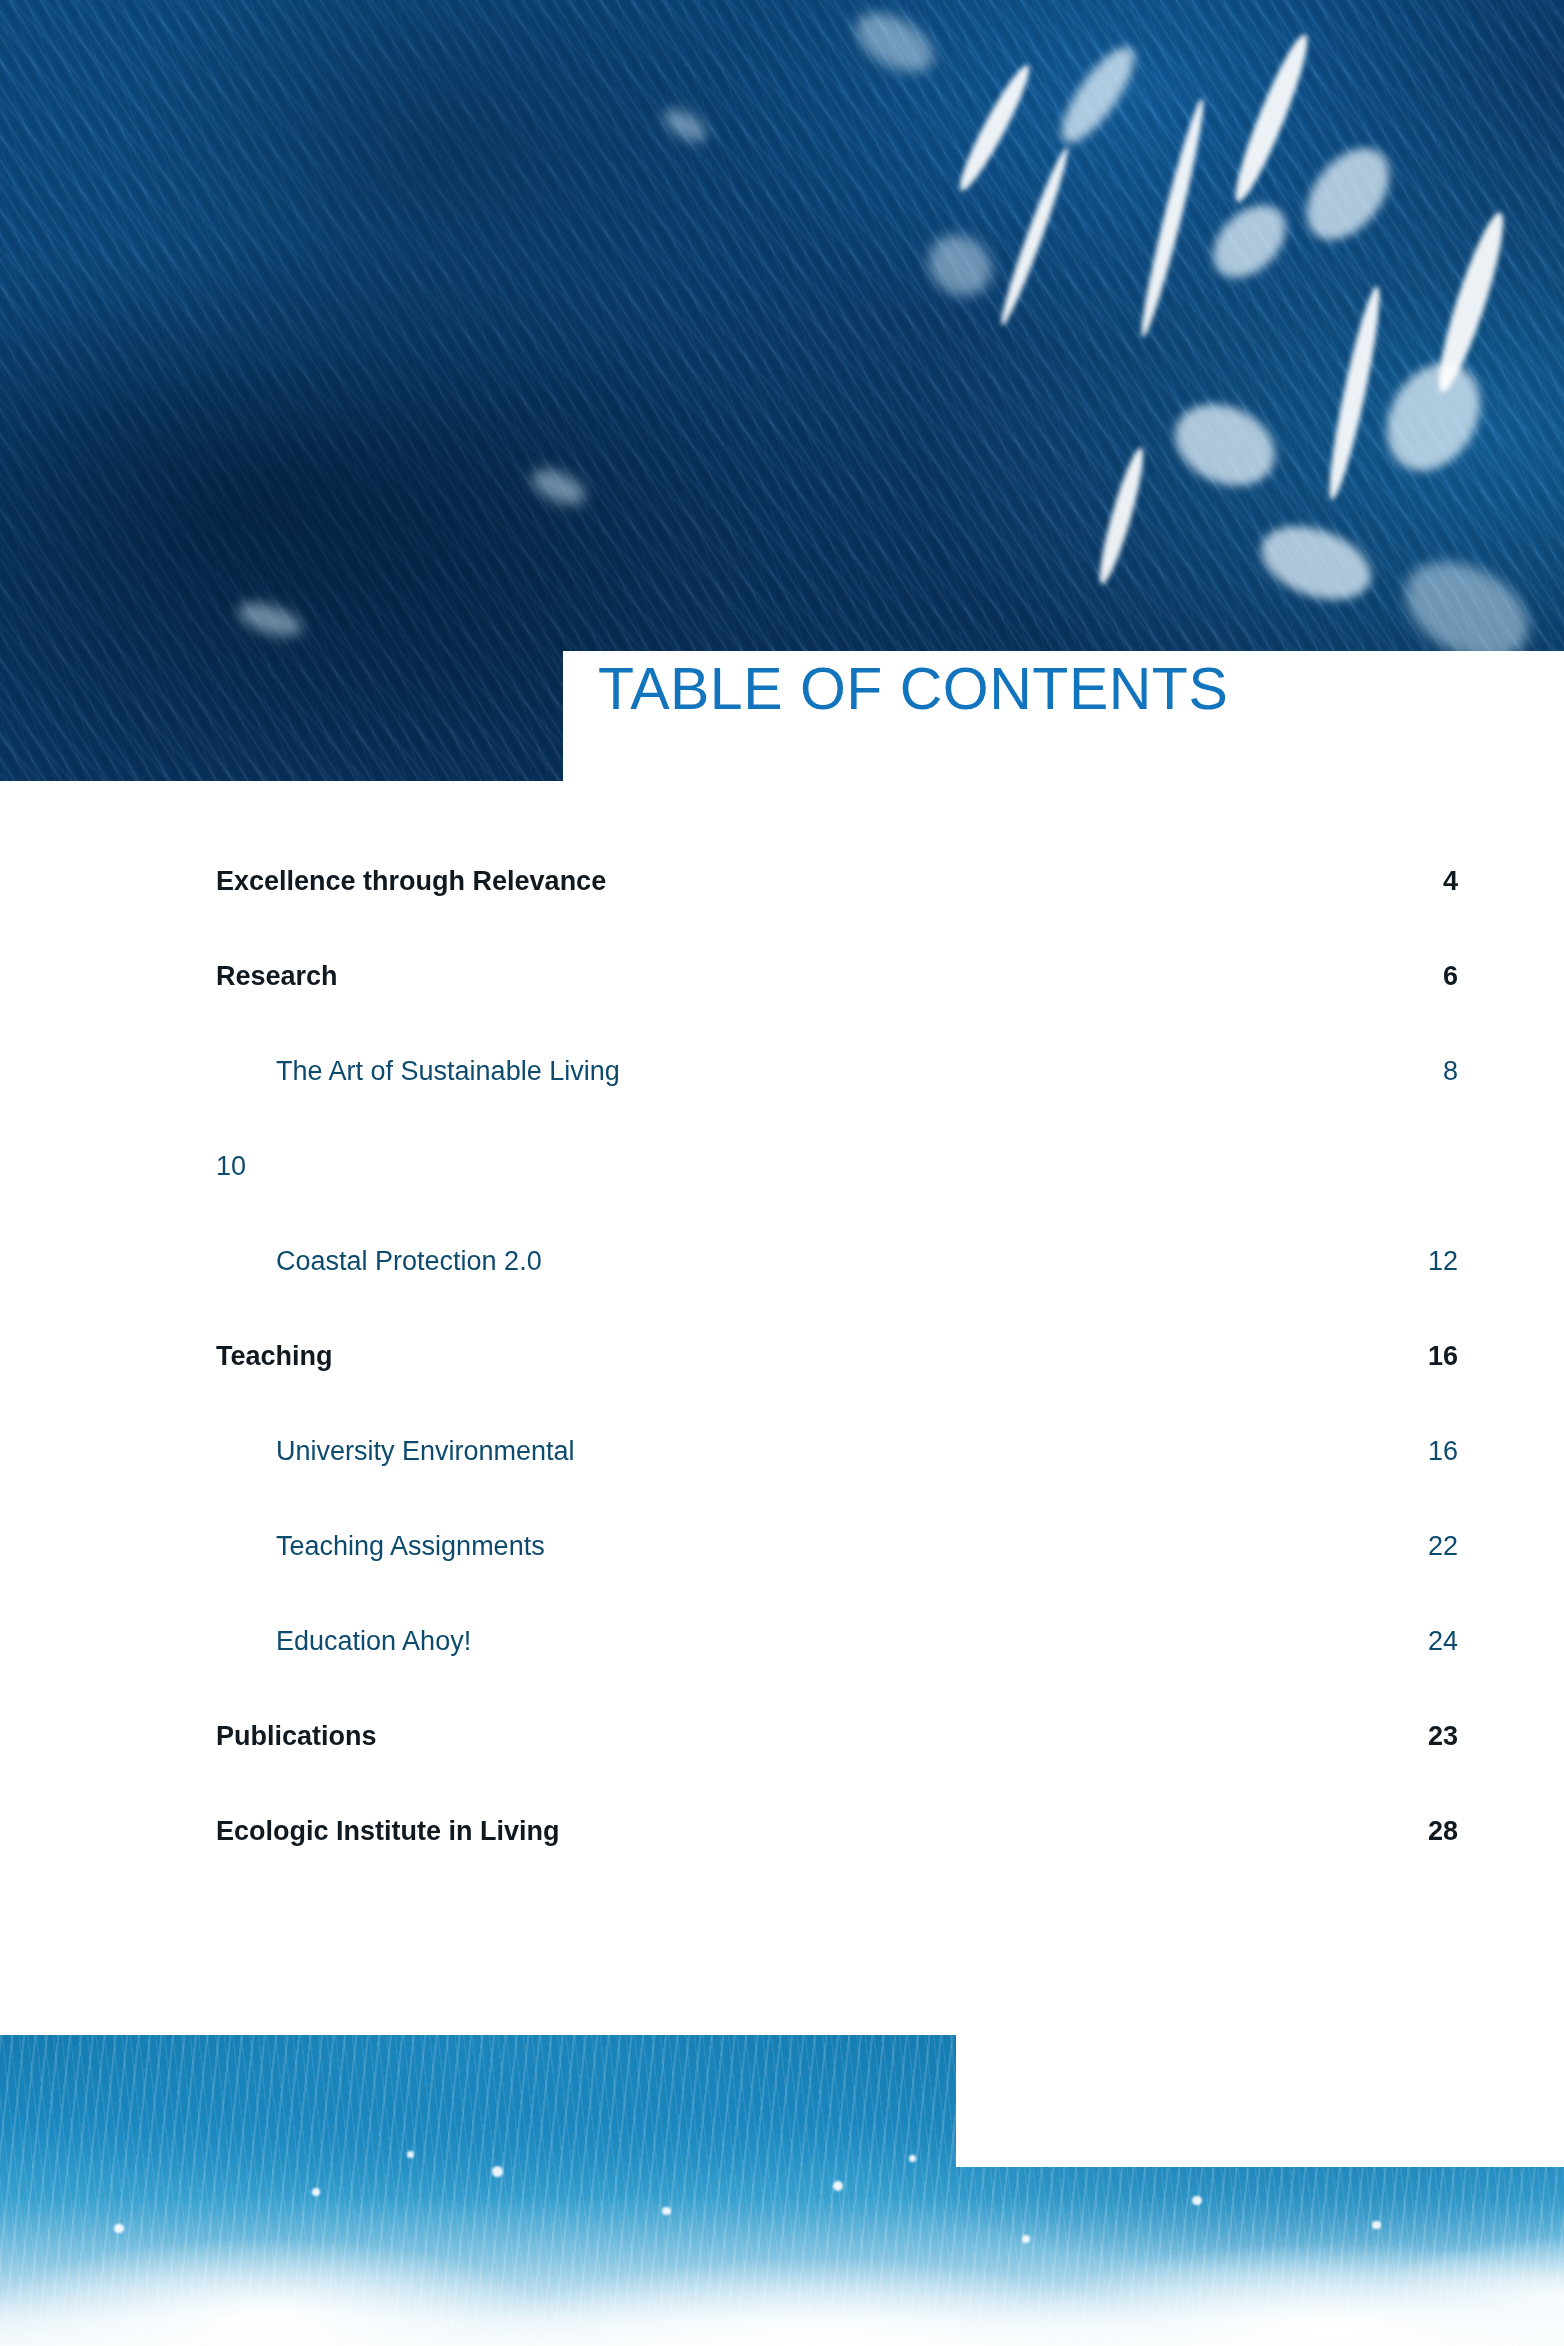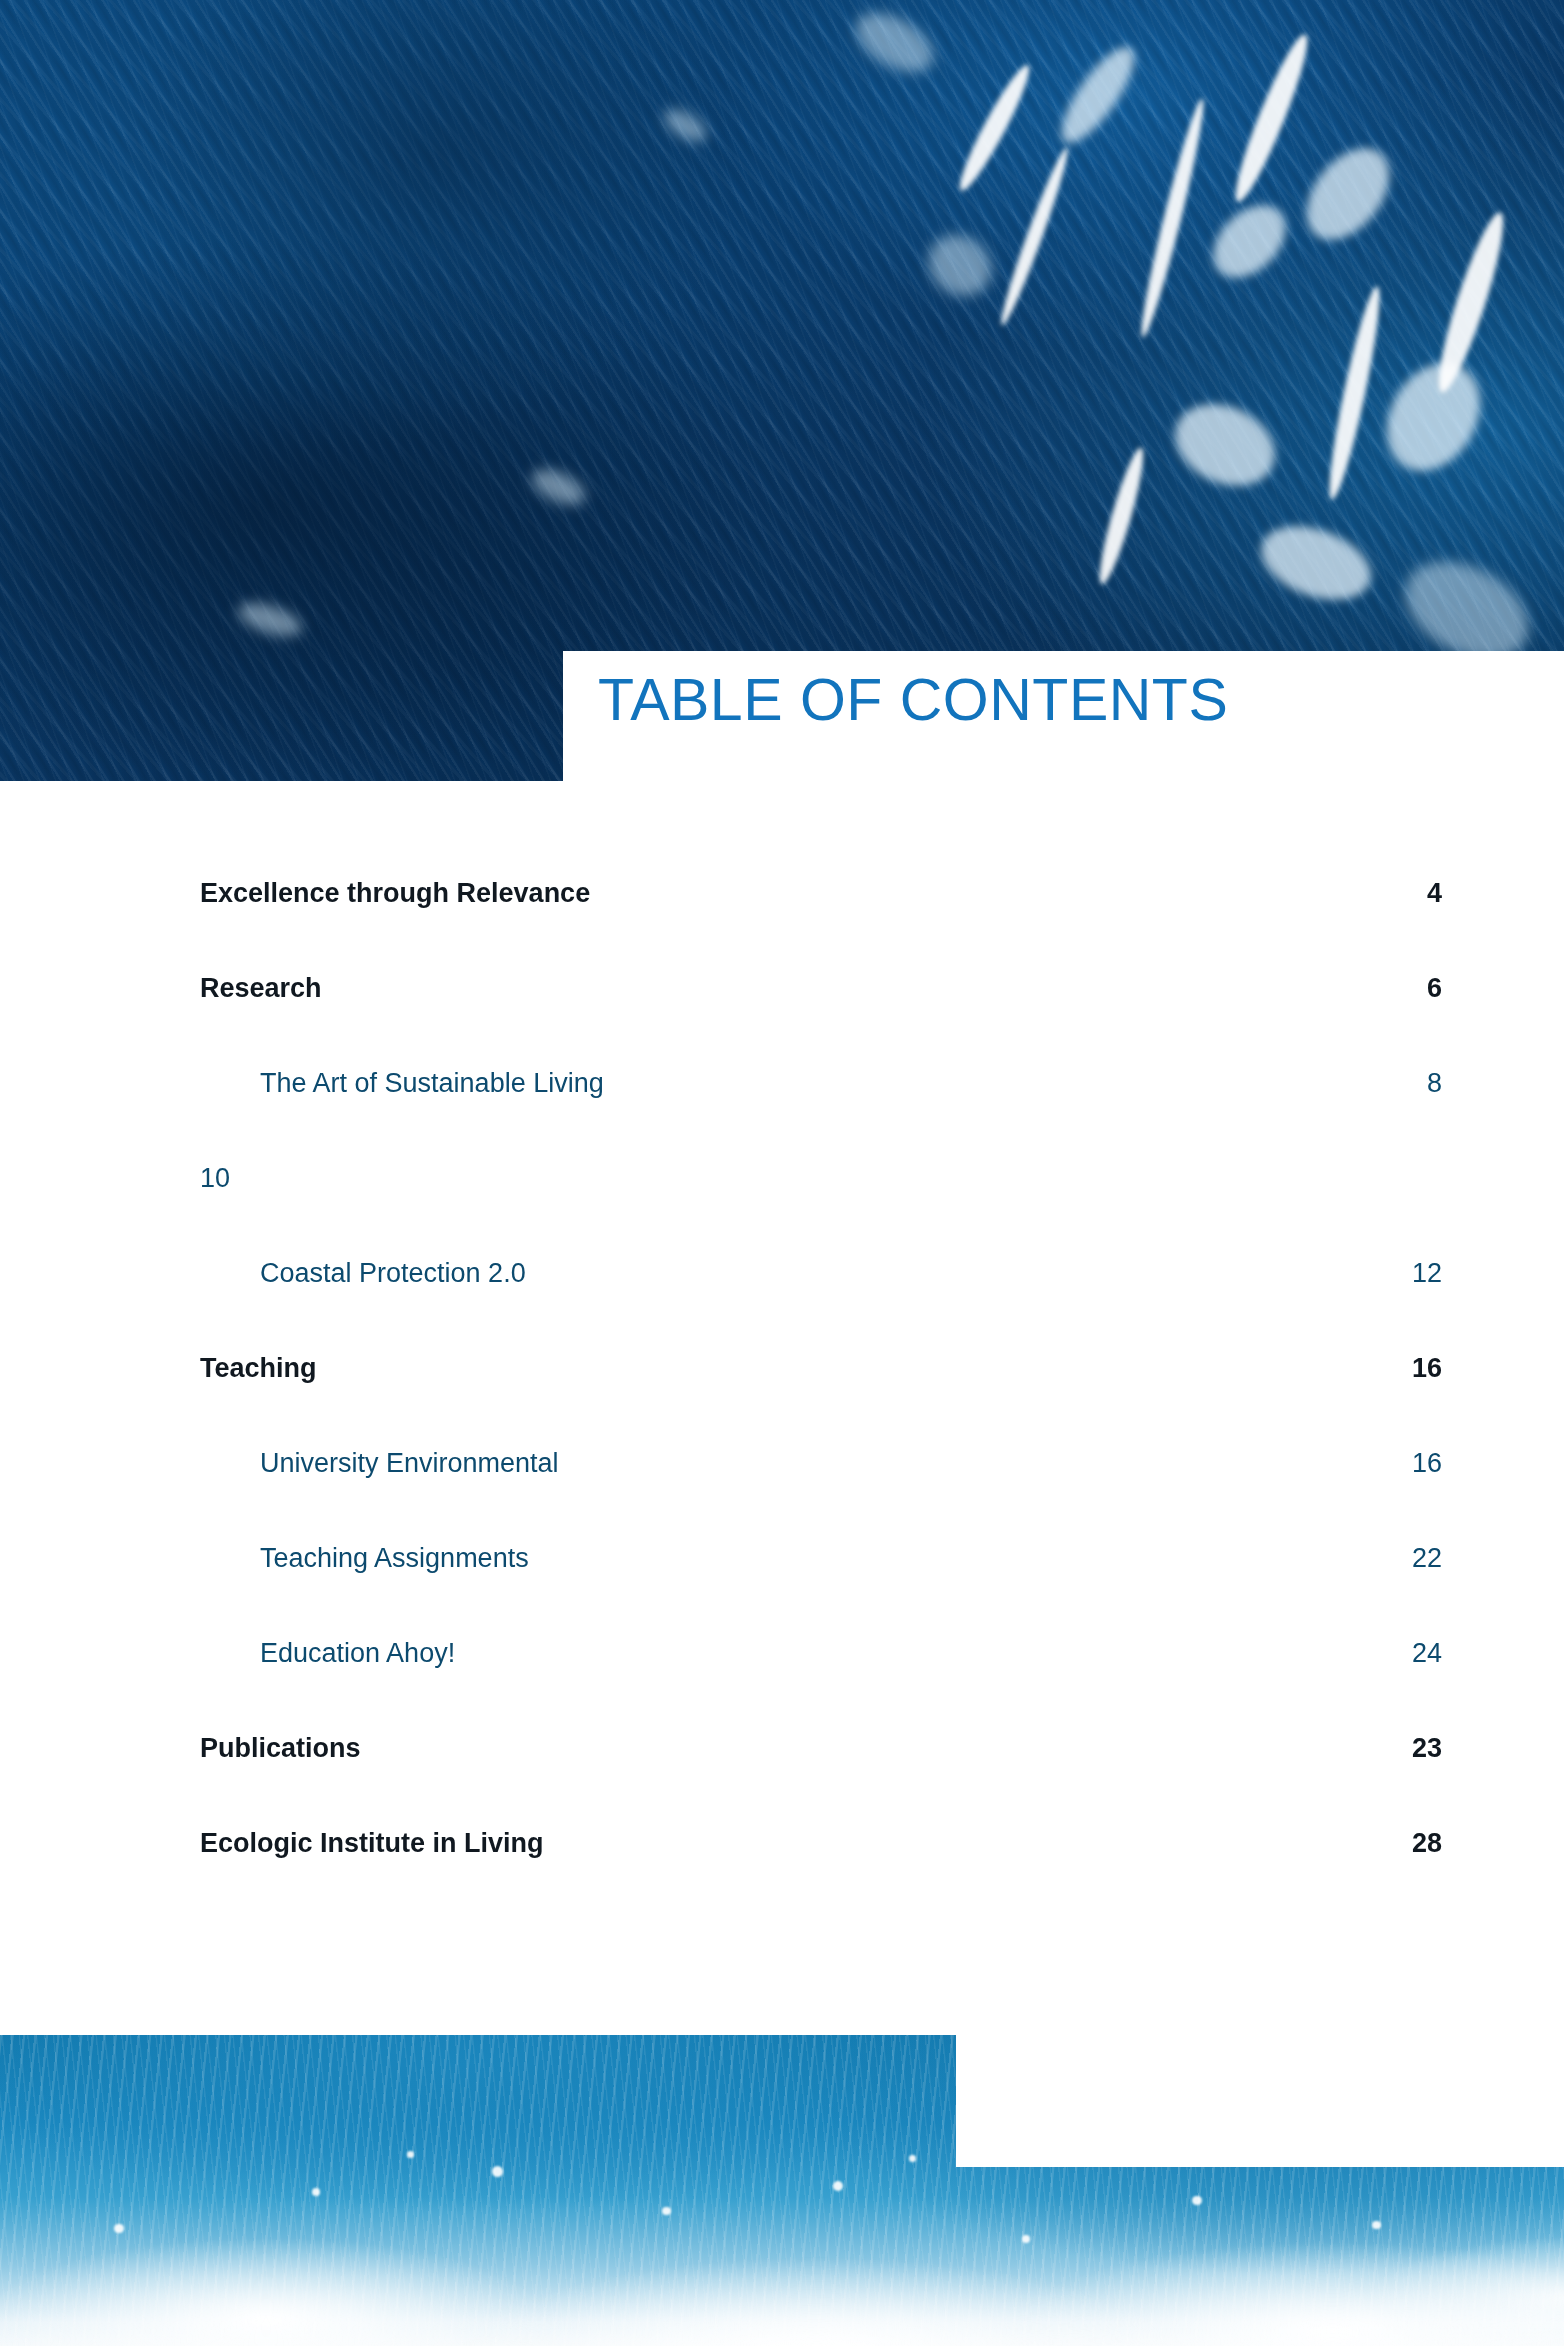--- a/index.html
+++ b/index.html
@@ -94,30 +94,28 @@
   .toc-title {
     position: absolute;
     left: 598px;
     top: 660px;
     font-size: 59px;
     line-height: 1.0;
     letter-spacing: 0.5px;
     color: #1274bd;
     font-weight: 400;
     white-space: nowrap;
-    margin-top: 11px;
   }
 
   
   .toc-list {
     position: absolute;
-    left: 200px;
+    left: 216px;
     top: 866px;
     width: 1242px;
-    margin-top: 12px;
   }
   .toc-row {
     display: flex;
     align-items: baseline;
     justify-content: space-between;
     height: 95px;
   }
   .toc-row .label {
     font-size: 27px;
     color: #16202b;

